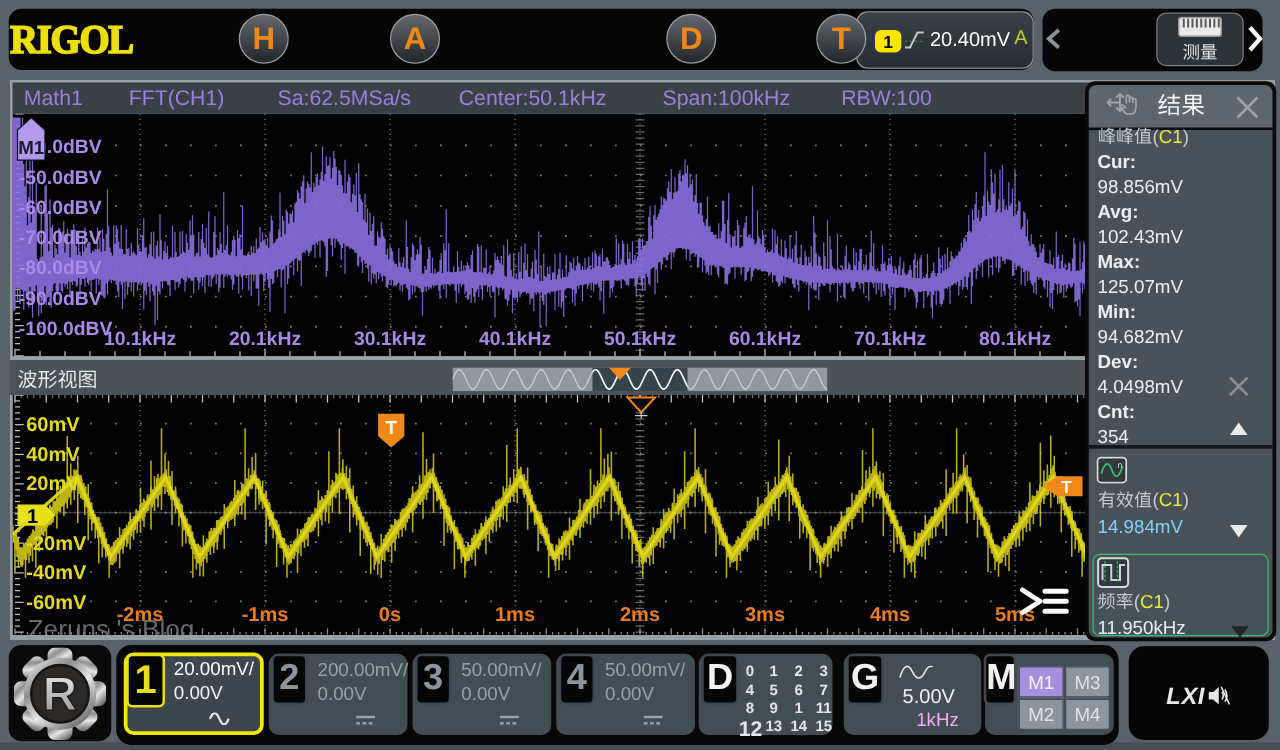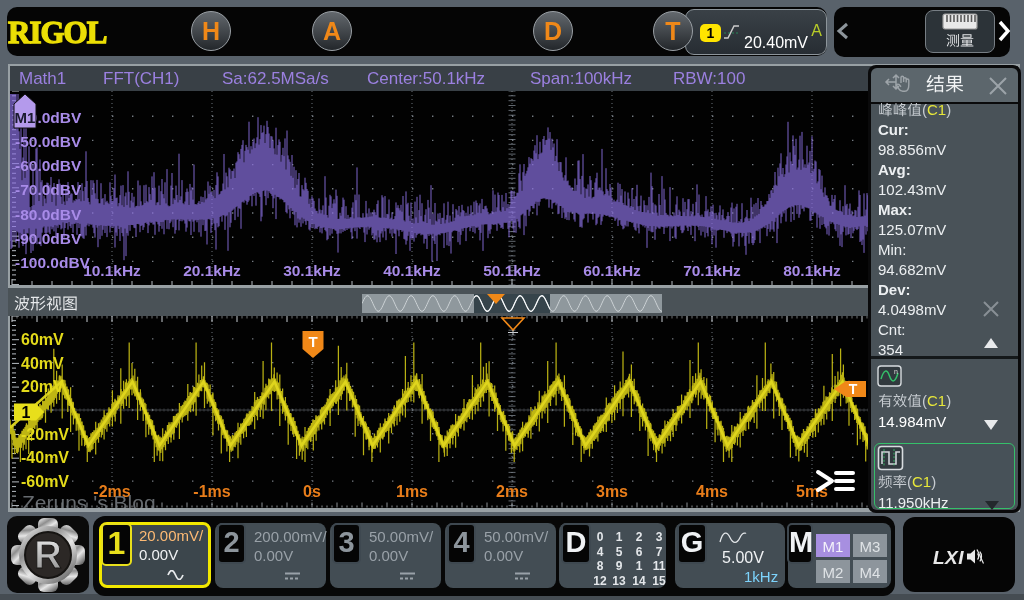--- a/index.html
+++ b/index.html
@@ -16,21 +16,21 @@
 <div class="a" style="left:8px;top:14px;width:110px;height:34px;z-index:3;font-family:'Liberation Serif',serif;font-weight:900;font-size:31px;color:#ecdf05;letter-spacing:-1px;-webkit-text-stroke:1.3px #ecdf05;transform:scaleY(1.05)">RIGOL</div>
 <div class="circ" style="left:191px;top:11px">H</div>
 <div class="circ" style="left:312px;top:11px">A</div>
 <div class="circ" style="left:533px;top:11px">D</div>
 <div class="tpan" style="left:685px;width:142px">
       <span style="position:absolute;left:14px;top:14px;width:21px;height:18px;background:#ffe400;border-radius:5px;color:#000;font-size:14px;font-weight:bold;text-align:center;line-height:18px">1</span>
       <svg style="position:absolute;left:37px;top:13px" width="17" height="19" viewBox="0 0 17 19">
         <path d="M1 15 H5 L11 3 H16" fill="none" stroke="#ccc" stroke-width="1.5"></path>
         <path d="M1 10 H16" stroke="#2a6" stroke-width="0.7" stroke-dasharray="2,2"></path>
       </svg>
-      <span style="position:absolute;left:58px;top:24px;font-size:16px;color:#fff">20.40mV</span>
+      <span style="position:absolute;left:58px;top:14px;font-size:16px;color:#fff">20.40mV</span>
       <span style="position:absolute;right:4px;top:12px;font-size:16px;color:#b8cc28">A</span>
     </div>
 <div class="circ" style="left:653px;top:11px">T</div>
 <div class="a" style="left:834px;top:7px;width:176px;height:50px;background:#050505;border-radius:10px;z-index:1"></div>
 <svg class="a" style="left:836px;top:22px;z-index:2" width="13" height="18" viewBox="0 0 13 18">
       <path d="M11 2 L3 9 L11 16" fill="none" stroke="#8d959b" stroke-width="3"></path>
     </svg>
 <div class="a" style="left:925px;top:10px;width:70px;height:43px;border:1px solid #777e84;border-radius:8px;background:#2c3338;z-index:2;text-align:center"><svg width="36" height="18" viewBox="0 0 36 18" style="margin-top:2px">
         <rect x="1" y="1" width="34" height="15" rx="2" fill="#e9e9e9"></rect>
         <path d="M5 2 V9 M8.5 2 V9 M12 2 V9 M15.5 2 V9 M19 2 V9 M22.5 2 V9 M26 2 V9 M29.5 2 V9 M33 2 V9" stroke="#5a5a5a" stroke-width="1.6"></path>
@@ -154,44 +154,44 @@
           <path transform="translate(0,830) scale(1,-1)" d="M596 696H791C764 648 727 605 684 567C642 603 609 642 585 682ZM597 840C556 739 477 649 390 591C405 578 430 548 439 534C475 561 510 593 542 629C565 594 595 558 630 525C556 473 470 435 383 414C397 400 414 372 422 355C514 382 605 423 684 480C747 433 826 393 918 368C928 387 950 416 965 431C876 451 801 485 739 526C803 583 855 654 889 739L842 759L829 757H634C646 778 657 800 667 822ZM642 416V352H457V294H642V229H463V171H642V98H417V37H642V-80H715V37H939V98H715V171H898V229H715V294H901V352H715V416ZM192 830V123L129 118V673H70V52L317 72V34H374V674H317V133L253 128V830Z"></path>
           <path transform="translate(1000,830) scale(1,-1)" d="M596 696H791C764 648 727 605 684 567C642 603 609 642 585 682ZM597 840C556 739 477 649 390 591C405 578 430 548 439 534C475 561 510 593 542 629C565 594 595 558 630 525C556 473 470 435 383 414C397 400 414 372 422 355C514 382 605 423 684 480C747 433 826 393 918 368C928 387 950 416 965 431C876 451 801 485 739 526C803 583 855 654 889 739L842 759L829 757H634C646 778 657 800 667 822ZM642 416V352H457V294H642V229H463V171H642V98H417V37H642V-80H715V37H939V98H715V171H898V229H715V294H901V352H715V416ZM192 830V123L129 118V673H70V52L317 72V34H374V674H317V133L253 128V830Z"></path>
           <path transform="translate(2000,830) scale(1,-1)" d="M599 840C596 810 591 774 586 738H329V671H574C568 637 562 605 555 578H382V14H286V-51H958V14H869V578H623C631 605 639 637 646 671H928V738H661L679 835ZM450 14V97H799V14ZM450 379H799V293H450ZM450 435V519H799V435ZM450 239H799V152H450ZM264 839C211 687 124 538 32 440C45 422 66 383 74 366C103 398 132 435 159 475V-80H229V589C269 661 304 739 333 817Z"></path>
         </svg><span style="color:#c6cbd0">(</span><span style="color:#e8e83a">C1</span><span style="color:#c6cbd0">)</span></div>
       <div style="font-weight:bold">Cur:</div>
       <div style="">98.856mV</div>
       <div style="font-weight:bold">Avg:</div>
       <div style="">102.43mV</div>
       <div style="font-weight:bold">Max:</div>
       <div style="">125.07mV</div>
-      <div style="font-weight:normal">Min:</div>
+      <div style="font-weight:bold">Min:</div>
       <div style="">94.682mV</div>
       <div style="font-weight:bold">Dev:</div>
       <div style="">4.0498mV</div>
-      <div style="font-weight:normal">Cnt:</div>
+      <div style="font-weight:bold">Cnt:</div>
       <div style="">354</div>
     </div>
 <svg class="a" style="left:982px;top:300px;z-index:12;opacity:0.5" width="18" height="18" viewBox="0 0 18 18">
       <path d="M2 2 L16 16 M16 2 L2 16" stroke="#c8cdd2" stroke-width="2"></path>
     </svg>
 <div class="a" style="left:984px;top:338px;z-index:12;width:0;height:0;border-left:7px solid transparent;border-right:7px solid transparent;border-bottom:10px solid #e8eaec"></div>
 <div class="a" style="left:871px;top:356px;width:147px;height:3px;background:#14181a;z-index:12"></div>
 <svg class="a" style="left:877px;top:365px;z-index:12" width="25" height="22" viewBox="0 0 25 22">
       <rect x="1" y="1" width="23" height="20" rx="3" fill="#31393e" stroke="#d8dcdf" stroke-width="1.4"></rect>
       <path d="M4 14 C7 4 10 4 12.5 11 C15 18 18 18 21 8" fill="none" stroke="#35c06a" stroke-width="1.5"></path>
       <text x="17" y="9" font-size="7" fill="#ddd">n</text>
     </svg>
 <div class="a" style="left:878px;top:392px;z-index:12;font-size:15px">
       <div><svg style="vertical-align:-2px" width="44" height="14.5" viewBox="0 0 3000 1000" fill="#c6cbd0">
           <path transform="translate(0,830) scale(1,-1)" d="M391 840C379 797 365 753 347 710H63V640H316C252 508 160 386 40 304C54 290 78 263 88 246C151 291 207 345 255 406V-79H329V119H748V15C748 0 743 -6 726 -6C707 -7 646 -8 580 -5C590 -26 601 -57 605 -77C691 -77 746 -77 779 -66C812 -53 822 -30 822 14V524H336C359 562 379 600 397 640H939V710H427C442 747 455 785 467 822ZM329 289H748V184H329ZM329 353V456H748V353Z"></path>
           <path transform="translate(1000,830) scale(1,-1)" d="M169 600C137 523 87 441 35 384C50 374 77 350 88 339C140 399 197 494 234 581ZM334 573C379 519 426 445 445 396L505 431C485 479 436 551 390 603ZM201 816C230 779 259 729 273 694H58V626H513V694H286L341 719C327 753 295 804 263 841ZM138 360C178 321 220 276 259 230C203 133 129 55 38 -1C54 -13 81 -41 91 -55C176 3 248 79 306 173C349 118 386 65 408 23L468 70C441 118 395 179 344 240C372 296 396 358 415 424L344 437C331 387 314 341 294 297C261 333 226 369 194 400ZM657 588H824C804 454 774 340 726 246C685 328 654 420 633 518ZM645 841C616 663 566 492 484 383C500 370 525 341 535 326C555 354 573 385 590 419C615 330 646 248 684 176C625 89 546 22 440 -27C456 -40 482 -69 492 -83C588 -33 664 30 723 109C775 30 838 -35 914 -79C926 -60 950 -33 967 -19C886 23 820 90 766 174C831 284 871 420 897 588H954V658H677C692 713 704 771 715 830Z"></path>
           <path transform="translate(2000,830) scale(1,-1)" d="M599 840C596 810 591 774 586 738H329V671H574C568 637 562 605 555 578H382V14H286V-51H958V14H869V578H623C631 605 639 637 646 671H928V738H661L679 835ZM450 14V97H799V14ZM450 379H799V293H450ZM450 435V519H799V435ZM450 239H799V152H450ZM264 839C211 687 124 538 32 440C45 422 66 383 74 366C103 398 132 435 159 475V-80H229V589C269 661 304 739 333 817Z"></path>
         </svg><span style="color:#c6cbd0">(</span><span style="color:#e8e83a">C1</span><span style="color:#c6cbd0">)</span></div>
-      <div style="color:#ffffff;margin-top:4px">14.984mV</div>
+      <div style="color:#7dd3fc;margin-top:4px">14.984mV</div>
     </div>
 <div class="a" style="left:984px;top:420px;z-index:12;width:0;height:0;border-left:7px solid transparent;border-right:7px solid transparent;border-top:10px solid #e8eaec"></div>
 <div class="a" style="left:874px;top:443px;width:141px;height:66px;border:1.6px solid #35c06a;border-radius:6px;background:rgba(70,80,87,0.5);z-index:12"></div>
 <svg class="a" style="left:877px;top:445px;z-index:13" width="27" height="26" viewBox="0 0 27 26">
       <rect x="1.5" y="1.5" width="24" height="23" rx="3" fill="#31393e" stroke="#d8dcdf" stroke-width="1.6"></rect>
       <path d="M5 19 V7 H12 V19 H19 V7 H23" fill="none" stroke="#cfd4d8" stroke-width="1.6"></path>
       <path d="M7 4 V22 M17 4 V22" stroke="#35c06a" stroke-width="0.9" stroke-dasharray="2,1.6"></path>
     </svg>
 <div class="a" style="left:878px;top:473px;z-index:13;font-size:15px">
       <div><svg style="vertical-align:-2px" width="29" height="14.5" viewBox="0 0 2000 1000" fill="#c6cbd0">
@@ -232,21 +232,21 @@
 <circle r="29"></circle>
         </g>
 <circle r="23" fill="#2c2826"></circle>
 <circle r="23" fill="none" stroke="#161412" stroke-width="2"></circle>
 <text x="0" y="13" text-anchor="middle" font-size="38" font-weight="bold" fill="url(#met2)" stroke="#1a1816" stroke-width="1" font-family="Liberation Sans">R</text>
 </g>
     </svg>
 <div class="a" style="left:93px;top:516px;width:802px;height:80px;background:#070707;border-radius:12px;z-index:5"></div>
 <div class="a" style="left:99px;top:522px;width:112px;height:66px;background:#3c464c;border:3.5px solid #f2e800;border-radius:8px;z-index:6"></div>
 <div class="a" style="left:101px;top:523px;width:31px;height:43px;background:#050505;border:2.5px solid #e8df1b;border-radius:5px;z-index:7;text-align:center;color:#e8df1b;font-weight:bold;font-size:32px;line-height:37px">1</div>
-<div class="a" style="left:139px;top:527px;font-size:15px;color:#fdba74;z-index:7">20.00mV/</div>
+<div class="a" style="left:139px;top:527px;font-size:15px;color:#ffffff;z-index:7">20.00mV/</div>
 <div class="a" style="left:139px;top:546px;font-size:15px;color:#f0f2f4;z-index:7">0.00V</div>
 <svg class="a" style="left:167px;top:570px;z-index:7" width="17" height="10" viewBox="0 0 17 10">
       <path d="M1 5 C3.5 -1 6 -1 8.5 5 C11 11 13.5 11 16 5" fill="none" stroke="#e8eaec" stroke-width="1.8"></path>
     </svg>
 <div class="a" style="left:215px;top:523px;width:111px;height:65px;background:#434D54;border-radius:8px;z-index:6"></div>
     <div class="a" style="left:217px;top:523px;width:29px;height:41px;background:#050505;border:2.5px solid #3e4850;border-radius:5px;z-index:7;text-align:center;color:#8d959c;font-weight:bold;font-size:29px;line-height:35px">2</div>
     <div class="a" style="left:254px;top:528px;font-size:15px;color:#99a1a8;z-index:7">200.00mV/</div>
     <div class="a" style="left:254px;top:547px;font-size:15px;color:#99a1a8;z-index:7">0.00V</div>
     <svg class="a" style="left:284px;top:571px;z-index:7" width="17" height="10" viewBox="0 0 17 10">
       <path d="M1 2.5 H16" stroke="#99a1a8" stroke-width="2"></path>
@@ -275,31 +275,31 @@
 <div class="a" style="left:630px;top:530px;width:18px;text-align:center;font-size:12px;font-weight:bold;color:#e4e7ea;z-index:7">2</div>
 <div class="a" style="left:650px;top:530px;width:18px;text-align:center;font-size:12px;font-weight:bold;color:#e4e7ea;z-index:7">3</div>
 <div class="a" style="left:591px;top:545px;width:18px;text-align:center;font-size:12px;font-weight:bold;color:#e4e7ea;z-index:7">4</div>
 <div class="a" style="left:610px;top:545px;width:18px;text-align:center;font-size:12px;font-weight:bold;color:#e4e7ea;z-index:7">5</div>
 <div class="a" style="left:630px;top:545px;width:18px;text-align:center;font-size:12px;font-weight:bold;color:#e4e7ea;z-index:7">6</div>
 <div class="a" style="left:650px;top:545px;width:18px;text-align:center;font-size:12px;font-weight:bold;color:#e4e7ea;z-index:7">7</div>
 <div class="a" style="left:591px;top:559px;width:18px;text-align:center;font-size:12px;font-weight:bold;color:#e4e7ea;z-index:7">8</div>
 <div class="a" style="left:610px;top:559px;width:18px;text-align:center;font-size:12px;font-weight:bold;color:#e4e7ea;z-index:7">9</div>
 <div class="a" style="left:630px;top:559px;width:18px;text-align:center;font-size:12px;font-weight:bold;color:#e4e7ea;z-index:7">1</div>
 <div class="a" style="left:650px;top:559px;width:18px;text-align:center;font-size:12px;font-weight:bold;color:#e4e7ea;z-index:7">11</div>
-<div class="a" style="left:591px;top:574px;width:18px;text-align:center;font-size:12px;font-weight:bold;color:#e4e7ea;z-index:7">12</div>
+<div class="a" style="left:591px;top:574px;width:18px;text-align:center;font-size:17px;font-weight:bold;color:#e4e7ea;z-index:7">12</div>
 <div class="a" style="left:610px;top:574px;width:18px;text-align:center;font-size:12px;font-weight:bold;color:#e4e7ea;z-index:7">13</div>
 <div class="a" style="left:630px;top:574px;width:18px;text-align:center;font-size:12px;font-weight:bold;color:#e4e7ea;z-index:7">14</div>
 <div class="a" style="left:650px;top:574px;width:18px;text-align:center;font-size:12px;font-weight:bold;color:#e4e7ea;z-index:7">15</div>
 <div class="a" style="left:675px;top:523px;width:110px;height:65px;background:#434D54;border-radius:8px;z-index:6"></div>
 <div class="a" style="left:677px;top:523px;width:30px;height:41px;background:#050505;border:2.5px solid #3e4850;border-radius:5px;z-index:7;text-align:center;color:#f0f2f4;font-weight:bold;font-size:29px;line-height:35px">G</div>
 <svg class="a" style="left:719px;top:529px;z-index:7" width="28" height="17" viewBox="0 0 28 17">
       <path d="M1 13 C4 2 8 2 11 8.5 C14 15 18 15 21 8.5 S26 5 27 4" fill="none" stroke="#e4e7ea" stroke-width="1.3"></path>
     </svg>
 <div class="a" style="left:713px;top:549px;width:60px;text-align:center;font-size:16px;color:#f0f2f4;z-index:7">5.00V</div>
-<div class="a" style="left:744px;top:568px;width:60px;font-size:15px;color:#7dd3fc;z-index:7">1kHz</div>
+<div class="a" style="left:720px;top:568px;width:60px;text-align:center;font-size:15px;color:#f0abfc;z-index:7">1kHz</div>
 <div class="a" style="left:788px;top:523px;width:103px;height:65px;background:#434D54;border-radius:8px;z-index:6"></div>
 <div class="a" style="left:787px;top:523px;width:26px;height:41px;background:#050505;border:2.5px solid #3e4850;border-radius:5px;z-index:7;text-align:center;color:#f0f2f4;font-weight:bold;font-size:29px;line-height:35px">M</div>
 <div class="a" style="left:815px;top:533px;width:36px;height:25px;background:#A78FE0;z-index:7;text-align:center;line-height:25px;font-size:15px;color:#f4f2fa;border:1px solid #434D54">M1</div>
 <div class="a" style="left:852px;top:533px;width:36px;height:25px;background:#8d959c;z-index:7;text-align:center;line-height:25px;font-size:15px;color:#dfe3e6;border:1px solid #434D54">M3</div>
 <div class="a" style="left:815px;top:559px;width:36px;height:25px;background:#8d959c;z-index:7;text-align:center;line-height:25px;font-size:15px;color:#dfe3e6;border:1px solid #434D54">M2</div>
 <div class="a" style="left:852px;top:559px;width:36px;height:25px;background:#8d959c;z-index:7;text-align:center;line-height:25px;font-size:15px;color:#dfe3e6;border:1px solid #434D54">M4</div>
 <div class="a" style="left:903px;top:517px;width:112px;height:75px;background:#050505;border-radius:12px;z-index:5"></div>
 <div class="a" style="left:933px;top:547px;font-size:19px;font-weight:bold;font-style:italic;color:#e8e8e8;z-index:6;letter-spacing:0.5px">LXI</div>
 <svg class="a" style="left:966px;top:548px;z-index:6" width="19" height="17" viewBox="0 0 19 17">
       <path d="M1 5.5 H4.5 L9 1.5 V15.5 L4.5 11.5 H1 Z" fill="#e8e8e8"></path>

